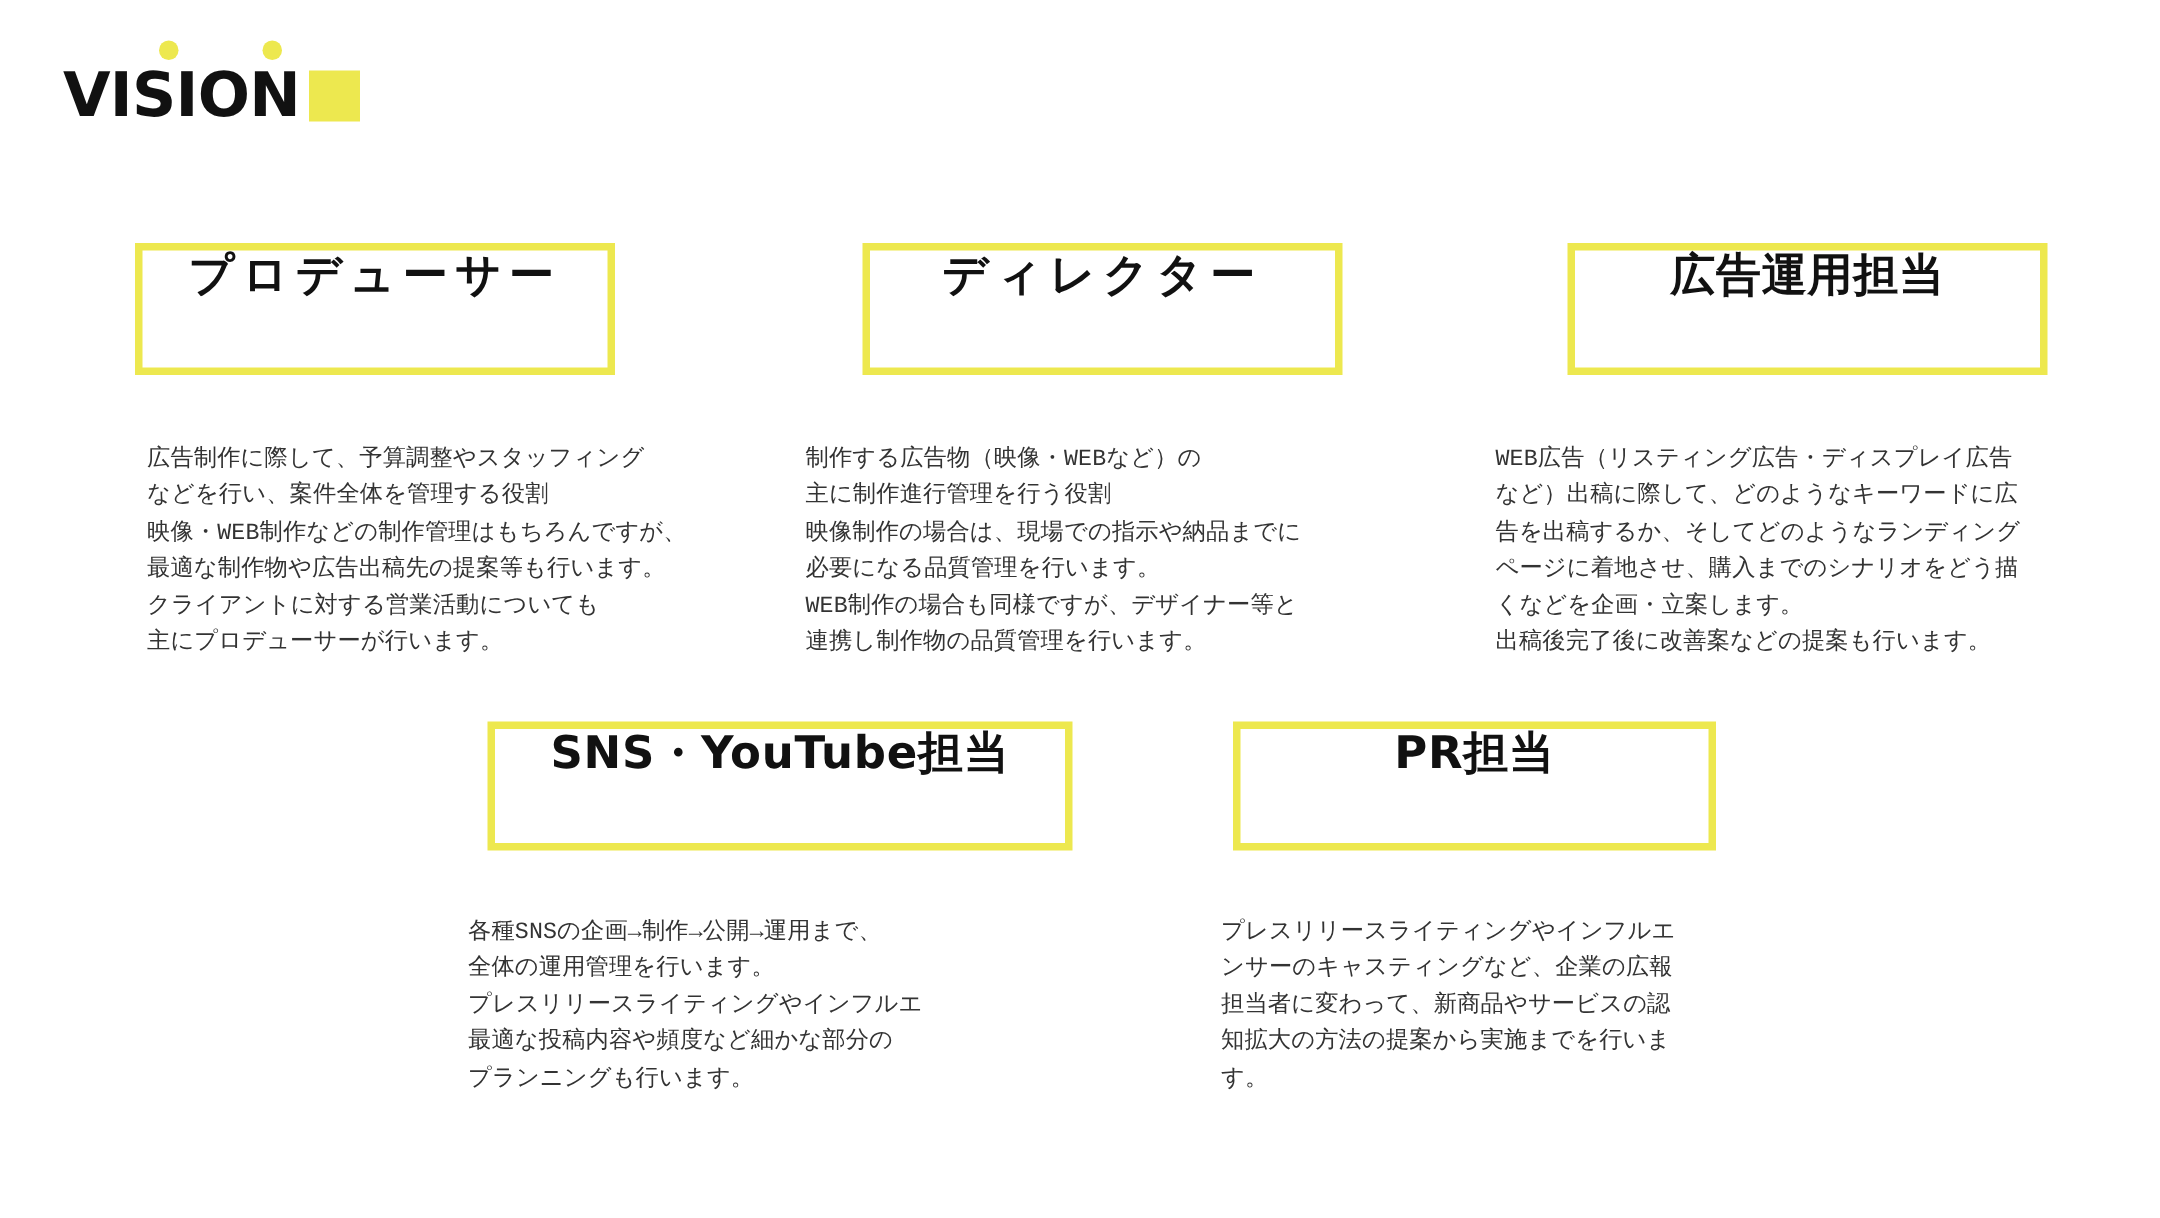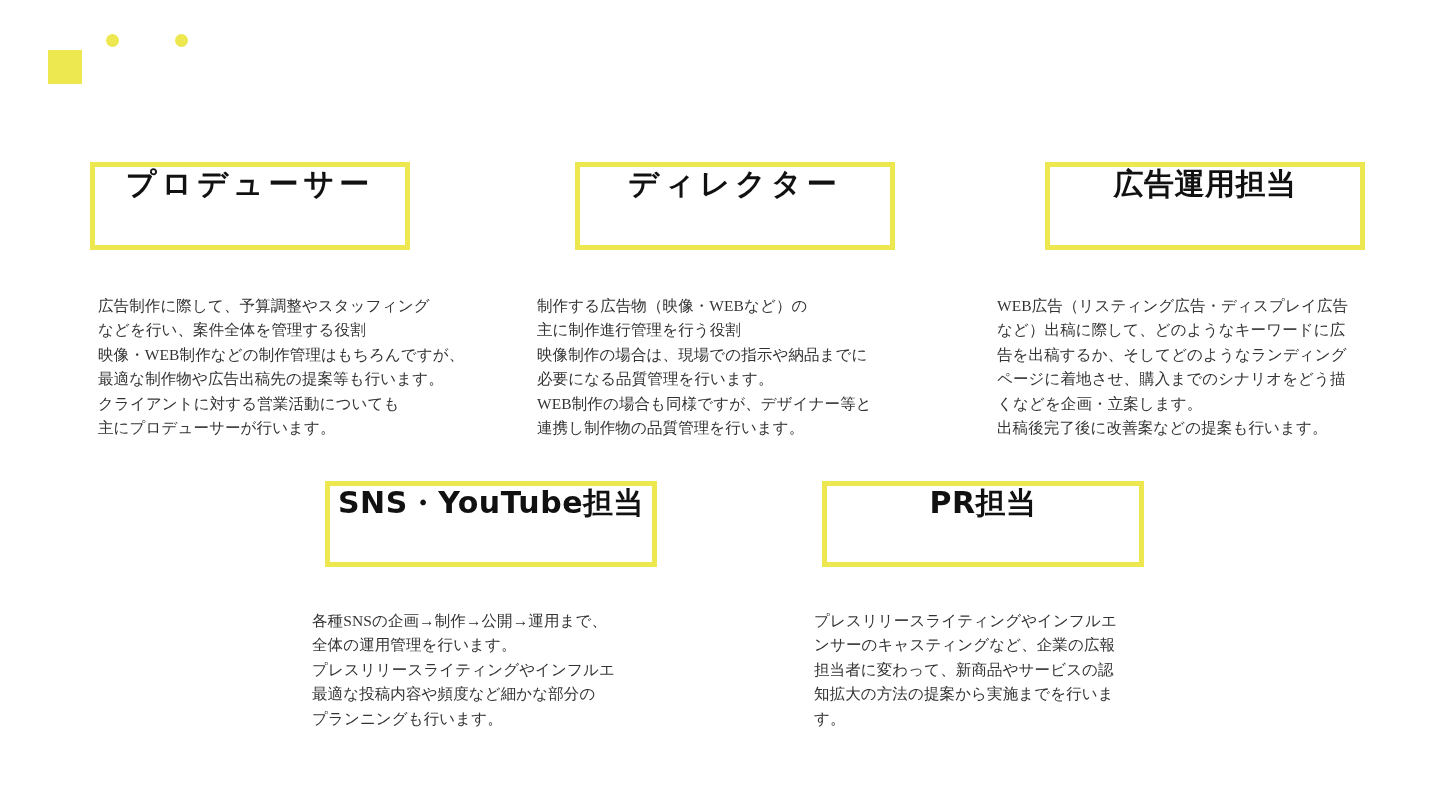--- a/index.html
+++ b/index.html
@@ -74,21 +74,21 @@
     font-weight: 700;
     color: #111111;
     font-size: 30px;
     line-height: 1.1;
     white-space: nowrap;
   }
   .role-title.spaced { letter-spacing: 5px; }
   .role-title.tight { letter-spacing: 0.5px; }
 
   .role-desc {
-    font-family: Liberation Serif, serif;
+    font-family: Liberation Mono, monospace;
     font-size: 15.5px;
     line-height: 1.58;
     color: #333333;
     white-space: pre-line;
     letter-spacing: 0.1px;
   }
 
   
   #card-producer       { left: 90px;   top: 162px; width: 320px; }
   #card-director       { left: 575px;  top: 162px; width: 320px; }
@@ -97,33 +97,34 @@
   #card-director .role-box,
   #card-ad-operations .role-box { width: 320px; height: 88px; }
 
   #card-producer .role-desc       { position: absolute; left: 8px;  top: 132px;  width: 440px; }
   #card-director .role-desc       { position: absolute; left: -38px; top: 132px; width: 420px; }
   #card-ad-operations .role-desc  { position: absolute; left: -48px; top: 132px; width: 430px; }
 
   
   #card-sns { left: 325px; top: 481px; width: 330px; }
   #card-pr  { left: 822px; top: 481px; width: 258px; }
-  #card-sns .role-box { width: 332px; height: 86px; }
+  #card-sns .role-box { width: 390px; height: 86px; }
   #card-pr  .role-box { width: 322px; height: 86px; }
 
   #card-sns .role-desc { position: absolute; left: -13px; top: 128px; width: 380px; }
   #card-pr  .role-desc { position: absolute; left: -8px;  top: 128px; width: 360px; }
 </style>
 </head>
 <body>
 
 <div id="brand-logo">
   <div class="logo-wordmark">
     <span class="logo-dot dot-i"></span>
     <span class="logo-dot dot-o"></span>
+    <span class="logo-part">VISION</span>
     <span class="logo-square"></span>
   </div>
 </div>
 
 <div class="role-card" id="card-producer">
   <div class="role-box">
     <span class="role-title spaced">プロデューサー</span>
   </div>
   <div class="role-desc">広告制作に際して、予算調整やスタッフィング
 などを行い、案件全体を管理する役割

